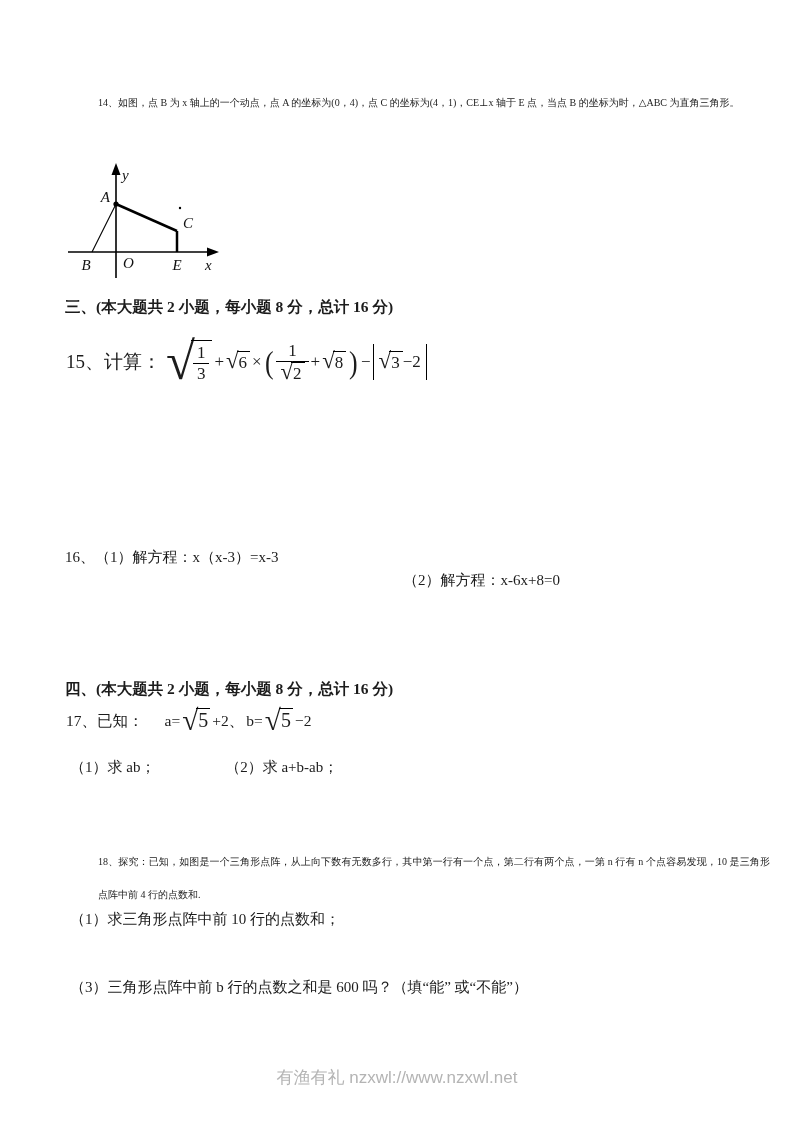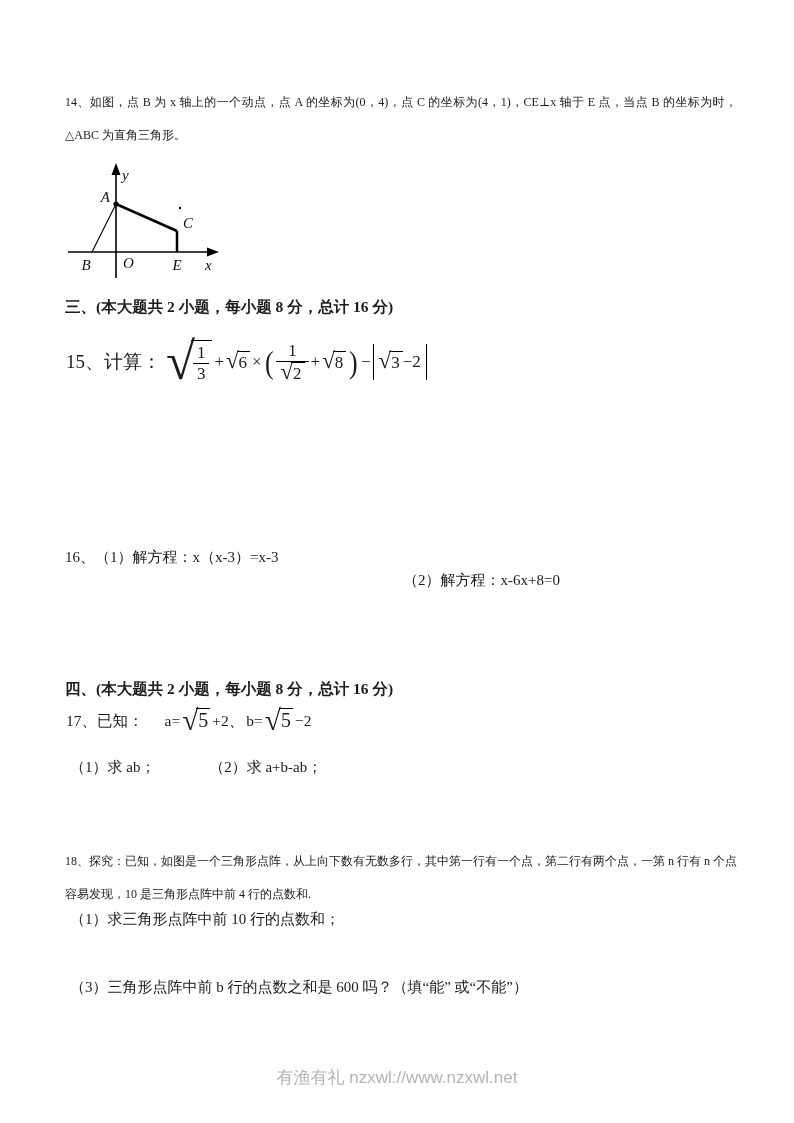--- a/index.html
+++ b/index.html
@@ -2,21 +2,21 @@
 <html><head>
 <meta charset="utf-8">
 <style>
   html,body { margin:0; padding:0; background:#ffffff; }
   #page {
     position:relative; width:794px; height:1123px; background:#ffffff;
     font-family:"Liberation Serif","DejaVu Serif",serif; color:#1c1c1c;
     overflow:hidden;
   }
   .abs { position:absolute; }
-  .para { font-size:12px; line-height:33px; text-align:justify; }
+  .para { font-size:10px; line-height:33px; text-align:justify;margin-left:33px; }
   .line { font-size:15px; white-space:nowrap; }
   .sec-head { font-size:15.5px; font-weight:bold; white-space:nowrap; }
 
   
   .math { display:inline-flex; align-items:center; font-size:17px; }
   .math > * { margin:0 1px; }
   .frac { display:inline-flex; flex-direction:column; align-items:center; line-height:1.15; }
   .frac .num, .frac .den { padding:0 4px; text-align:center; }
   .frac .den { border-top:1.2px solid #000; }
   .sqrt { display:inline-flex; align-items:flex-start; }
@@ -121,21 +121,21 @@
     <span>+2、</span>
     <span>b=</span>
     <span class="sqrt">
       <span class="sign">√</span>
       <span class="body">5</span>
     </span>
     <span>−2</span>
   </div>
   <div class="abs line" style="left:70px; top:758px;">
     <span>（1）求 ab；</span>
-    <span style="margin-left:50px;">（2）求 a+b-ab；</span>
+    <span style="margin-left:66px;">（2）求 a+b-ab；</span>
   </div>
 
   <div class="abs para" style="left:65px; top:845px; width:672px;">18、探究：已知，如图是一个三角形点阵，从上向下数有无数多行，其中第一行有一个点，第二行有两个点，一第 n 行有 n 个点容易发现，10 是三角形点阵中前 4 行的点数和.</div>
   <div class="abs line" style="left:70px; top:910px;">（1）求三角形点阵中前 10 行的点数和；</div>
   <div class="abs line" style="left:70px; top:978px;">（3）三角形点阵中前 b 行的点数之和是 600 吗？（填“能” 或“不能”）</div>
 
   <div class="abs footer" style="left:0; top:1066px;">有渔有礼 nzxwl://www.nzxwl.net</div>
 
 </div>
 

